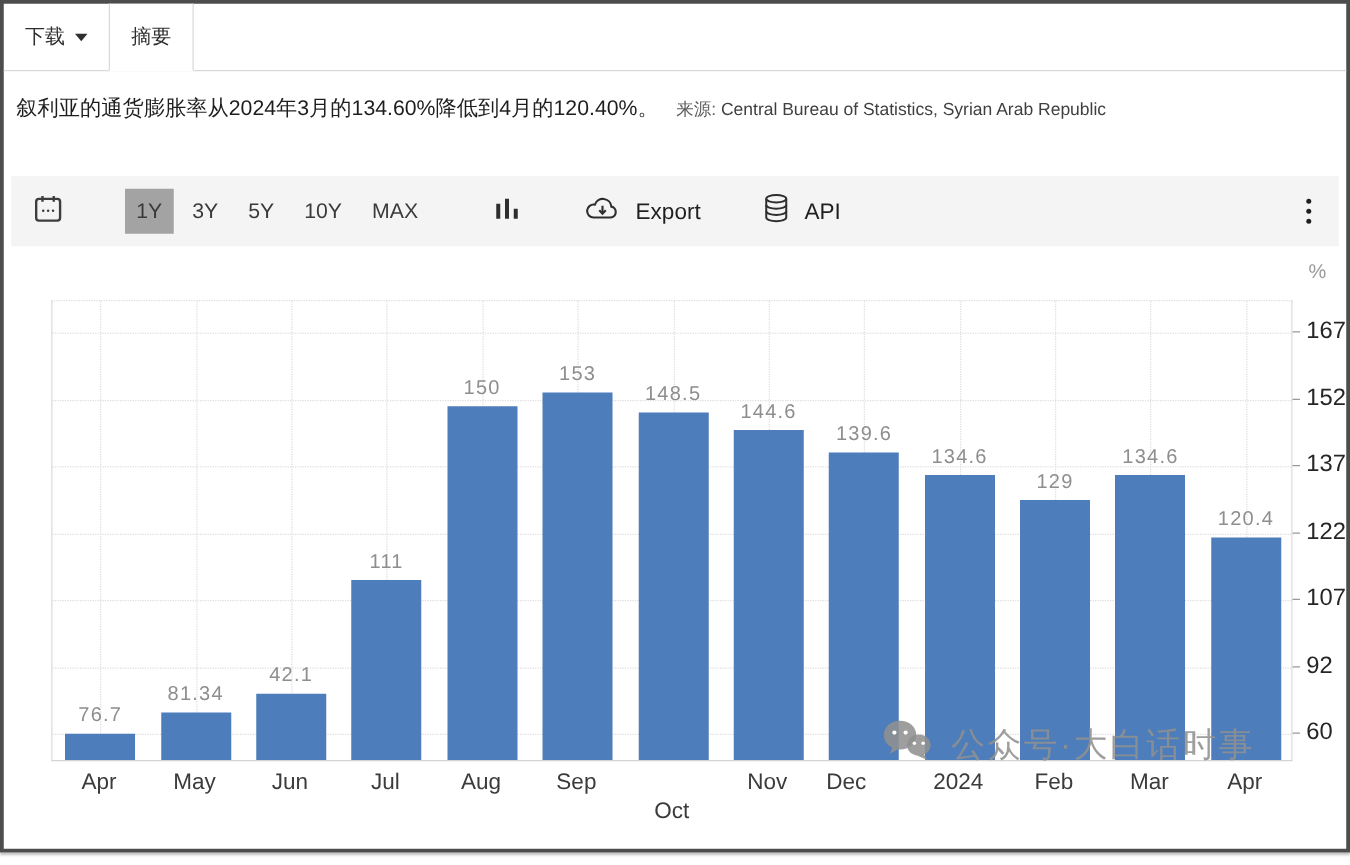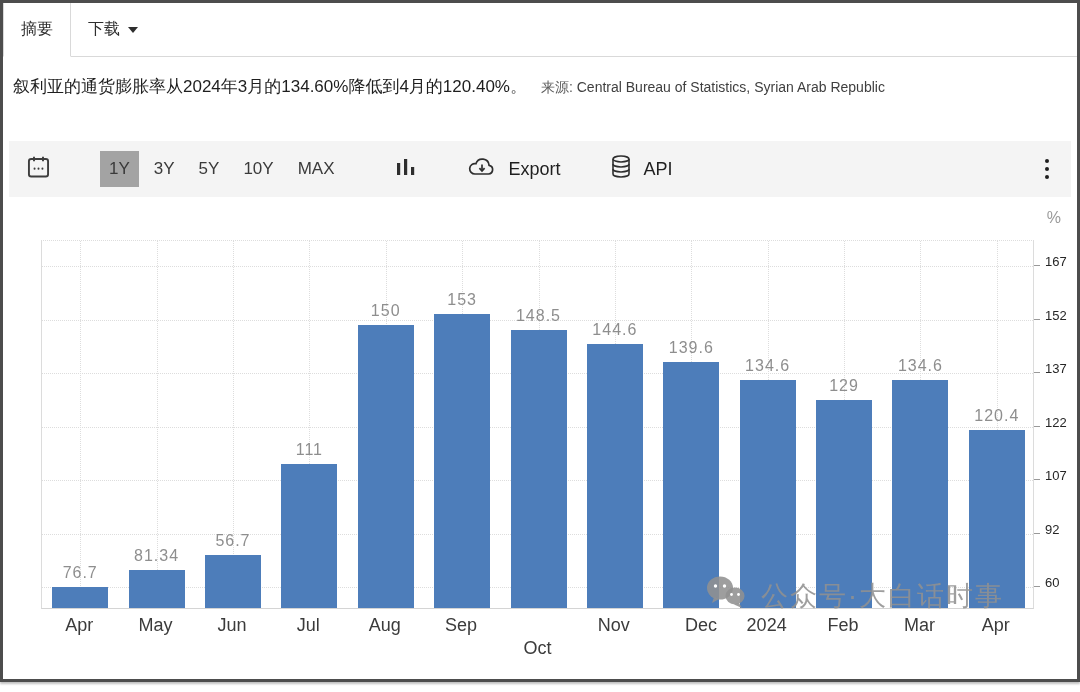--- a/index.html
+++ b/index.html
@@ -56,43 +56,43 @@
     position:absolute; left:38px; top:33px; width:993px; height:369px;
     border-left:1px solid #dcdcdc; border-right:1px solid #dcdcdc;
     border-bottom:1px solid #d4d4d4; border-top:1px dotted #ddd;
   }
   .hgrid { position:absolute; left:0; width:100%; border-top:1px dotted #ddd; }
   .vgrid { position:absolute; top:0; height:100%; border-left:1px dotted #ddd; }
   .bar { position:absolute; bottom:0; width:56px; z-index:2; }
   .vallab { position:absolute; width:80px; text-align:center; color:#8e8e8e; font-size:16px; letter-spacing:1px; z-index:3; }
   .yaxis { position:absolute; left:1031px; top:33px; width:44px; height:369px; }
   .tickmark { position:absolute; left:0; width:6px; border-top:1px solid #999; }
-  .ylab { position:absolute; left:11px; font-size:13px; color:#262626; }
+  .ylab { position:absolute; left:11px; font-size:19px; color:#262626; }
   .xaxis { position:absolute; left:38px; top:406px; width:993px; height:24px; }
   .xlab { position:absolute; width:80px; text-align:center; font-size:18px; color:#3b3b3b; top:2px; }
 
   .watermark {
     position:absolute; left:702px; top:368px; z-index:5;
     display:flex; align-items:center; gap:16px;
     font-size:27px; color:rgba(145,145,145,.88); letter-spacing:2px; white-space:nowrap;
   }
 </style>
 </head>
 <body>
 
 <div class="window">
 
 
   <div class="tabbar">
-    <div class="tab active">
-      <span>摘要</span>
-    </div>
     <div class="tab">
       <span>下载</span>
       <span class="caret"></span>
+    </div>
+    <div class="tab active">
+      <span>摘要</span>
     </div>
   </div>
 
   <div class="summary">
     <span class="main">叙利亚的通货膨胀率从2024年3月的134.60%降低到4月的120.40%。</span><span class="src"><span class="lbl">来源:</span> <span>Central Bureau of Statistics, Syrian Arab Republic</span></span>
   </div>
 
   <div class="toolbar">
     <button class="icon-btn cal">
       <span>
@@ -167,21 +167,21 @@
         <div class="hgrid" style="top: 292.914px;"></div>
         <div class="hgrid" style="top: 346.496px;"></div>
         <div class="vgrid" style="left: 38.1923px;"></div>
         <div class="bar" style="left: 10.1923px; height: 21.4327px; background: rgb(77, 125, 186);"></div>
         <div class="vallab" style="left: -1.80769px; bottom: 26.4327px;">76.7</div>
         <div class="vgrid" style="left: 114.577px;"></div>
         <div class="bar" style="left: 86.5769px; height: 38.0074px; background: rgb(77, 125, 186);"></div>
         <div class="vallab" style="left: 74.5769px; bottom: 43.0074px;">81.34</div>
         <div class="vgrid" style="left: 190.962px;"></div>
         <div class="bar" style="left: 162.962px; height: 52.8674px; background: rgb(77, 125, 186);"></div>
-        <div class="vallab" style="left: 150.962px; bottom: 57.8674px;">56.7</div>
+        <div class="vallab" style="left: 150.962px; bottom: 57.8674px;">42.1</div>
         <div class="vgrid" style="left: 267.346px;"></div>
         <div class="bar" style="left: 239.346px; height: 143.956px; background: rgb(77, 125, 186);"></div>
         <div class="vallab" style="left: 227.346px; bottom: 148.956px;">111</div>
         <div class="vgrid" style="left: 343.731px;"></div>
         <div class="bar" style="left: 315.731px; height: 283.269px; background: rgb(77, 125, 186);"></div>
         <div class="vallab" style="left: 303.731px; bottom: 288.269px;">150</div>
         <div class="vgrid" style="left: 420.115px;"></div>
         <div class="bar" style="left: 392.115px; height: 293.985px; background: rgb(77, 125, 186);"></div>
         <div class="vallab" style="left: 380.115px; bottom: 298.985px;">153</div>
         <div class="vgrid" style="left: 496.5px;"></div>
@@ -224,21 +224,21 @@
       </div>
     <div class="xaxis" id="xaxis">
         <div class="xlab" style="left: -1.80769px;">Apr</div>
         <div class="xlab" style="left: 74.5769px;">May</div>
         <div class="xlab" style="left: 150.962px;">Jun</div>
         <div class="xlab" style="left: 227.346px;">Jul</div>
         <div class="xlab" style="left: 303.731px;">Aug</div>
         <div class="xlab" style="left: 380.115px;">Sep</div>
         <div class="xlab" style="left: 456.5px; margin-top: 23px;">Oct</div>
         <div class="xlab" style="left: 532.885px;">Nov</div>
-        <div class="xlab" style="left: 620px;">Dec</div>
+        <div class="xlab" style="left: 596px;">Dec</div>
         <div class="xlab" style="left: 685.654px;">2024</div>
         <div class="xlab" style="left: 762.038px;">Feb</div>
         <div class="xlab" style="left: 838.423px;">Mar</div>
         <div class="xlab" style="left: 914.808px;">Apr</div>
       </div>
 
     <div class="watermark">
       <span>
         <svg width="40" height="34" viewBox="0 0 40 34">
           <ellipse cx="15" cy="13" rx="13" ry="11.5" fill="rgba(145,145,145,.88)"></ellipse>

